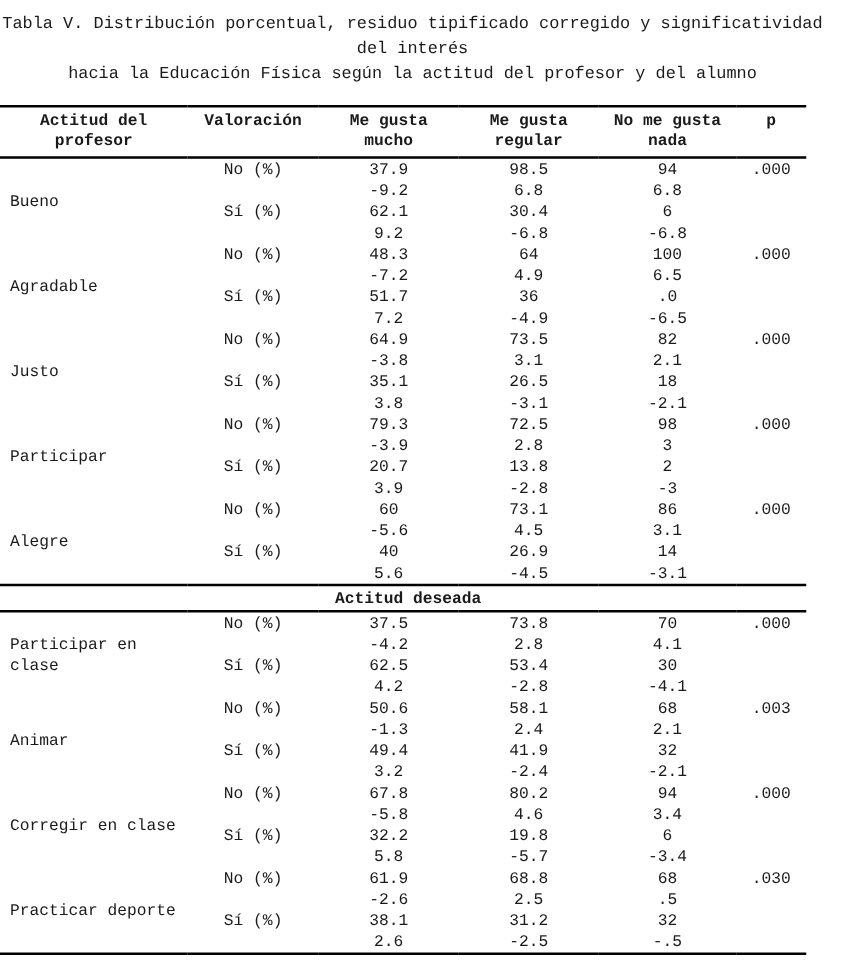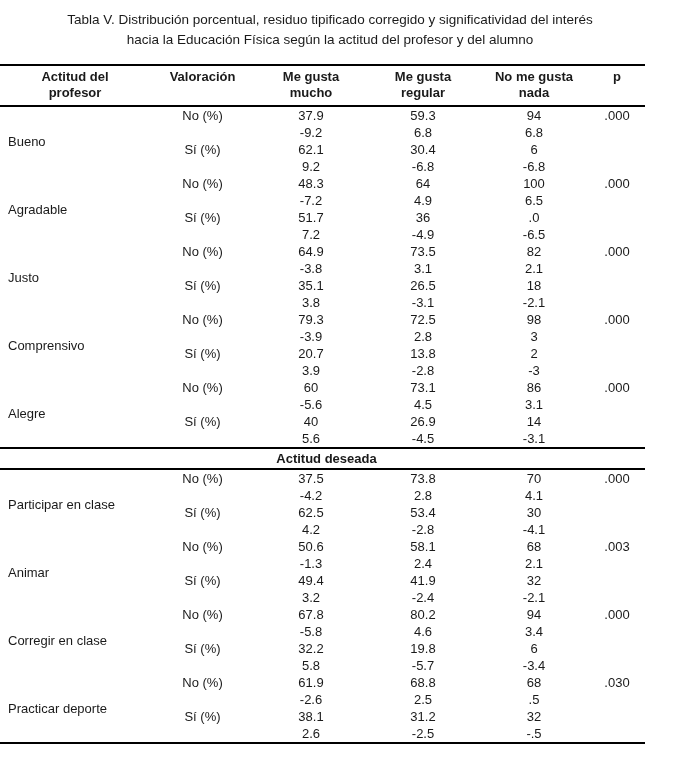--- a/index.html
+++ b/index.html
@@ -11,20 +11,21 @@
     width: 673px;
     height: 774px;
     font-family: "Liberation Sans", sans-serif;
     color: #1a1a1a;
     overflow: hidden;
   }
   .page {
     width: 593px;
     box-sizing: border-box;
     padding-top: 10px;
+    font-family: Liberation Mono, monospace;
   }
   .table-title {
     font-size: 13.5px;
     line-height: 20px;
     text-align: center;
     white-space: pre-line;
     margin: 0 auto 14px auto;
     width: 660px;
   }
   table.stats-table {
@@ -102,21 +103,21 @@
         <th>No me gusta
 nada</th>
         <th>p</th>
       </tr>
     </thead>
     <tbody>
         <tr>
           <td class="group-label" rowspan="4">Bueno</td>
           <td>No (%)</td>
           <td>37.9</td>
-          <td>59.3</td>
+          <td>98.5</td>
           <td>94</td>
           <td class="p-cell" rowspan="4">.000</td>
         </tr>
         <tr>
           <td></td>
           <td>-9.2</td>
           <td>6.8</td>
           <td>6.8</td>
         </tr>
         <tr>
@@ -177,21 +178,21 @@
           <td>26.5</td>
           <td>18</td>
         </tr>
         <tr>
           <td></td>
           <td>3.8</td>
           <td>-3.1</td>
           <td>-2.1</td>
         </tr>
         <tr>
-          <td class="group-label" rowspan="4">Comprensivo</td>
+          <td class="group-label" rowspan="4">Participar</td>
           <td>No (%)</td>
           <td>79.3</td>
           <td>72.5</td>
           <td>98</td>
           <td class="p-cell" rowspan="4">.000</td>
         </tr>
         <tr>
           <td></td>
           <td>-3.9</td>
           <td>2.8</td>

